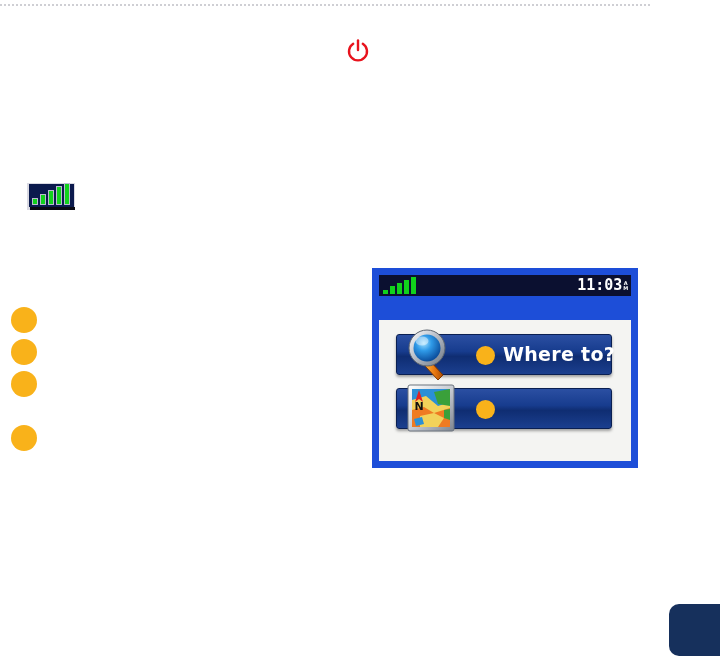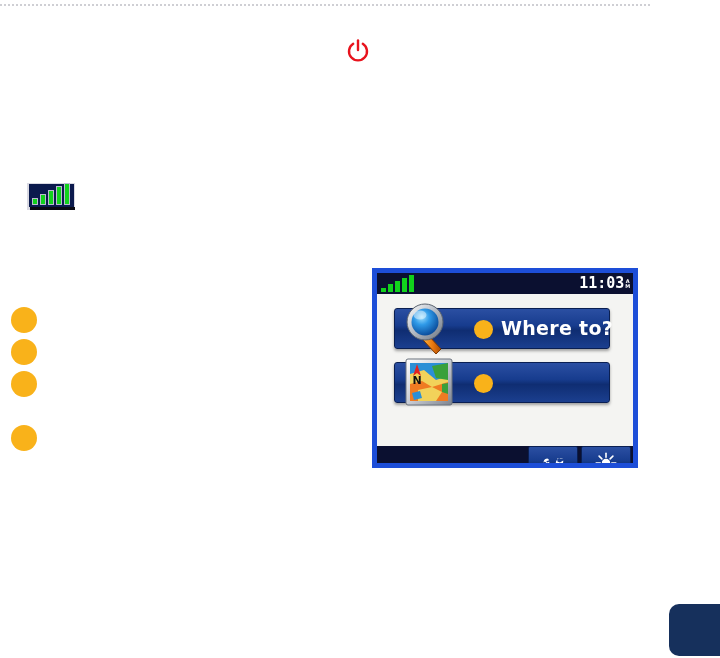--- a/index.html
+++ b/index.html
@@ -97,21 +97,21 @@
   .callout.c4 { left: 11px; top: 425px; }
 
   
   .device {
     position: absolute;
     left: 372px;
     top: 268px;
     width: 266px;
     height: 200px;
     background: #1d4ed8;
-    border: 5px solid #1d4ed8;
+    border: 7px solid #1d4ed8;
     box-sizing: border-box;
     overflow: hidden;
   }
 
   .status-bar {
     position: relative;
     height: 21px;
     background: #0b1030;
     display: flex;
     align-items: center;
@@ -157,20 +157,21 @@
     display: flex;
     flex-direction: column;
     align-items: center;
     letter-spacing: -0.3px;
   }
 
   .screen-body {
     position: relative;
     height: 152px;
     background: #f4f4f2;
+    margin-top: 24px;
   }
 
   .menu-btn {
     position: absolute;
     left: 17px;
     width: 216px;
     height: 41px;
     border-radius: 3px;
     background: linear-gradient(to bottom, #2b4fa2 0%, #173c8e 42%, #0f2d72 55%, #1b3f8f 100%);
     box-shadow: 0 2px 3px rgba(0,0,0,0.35);

